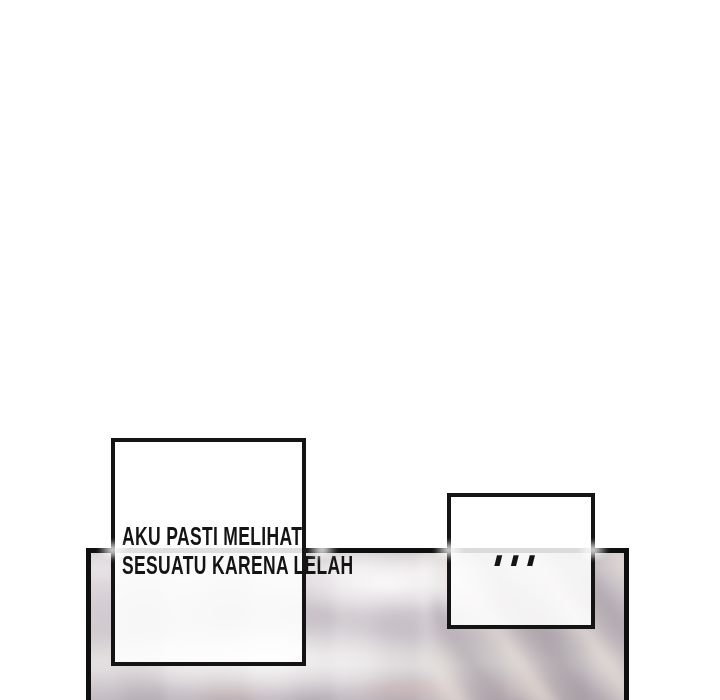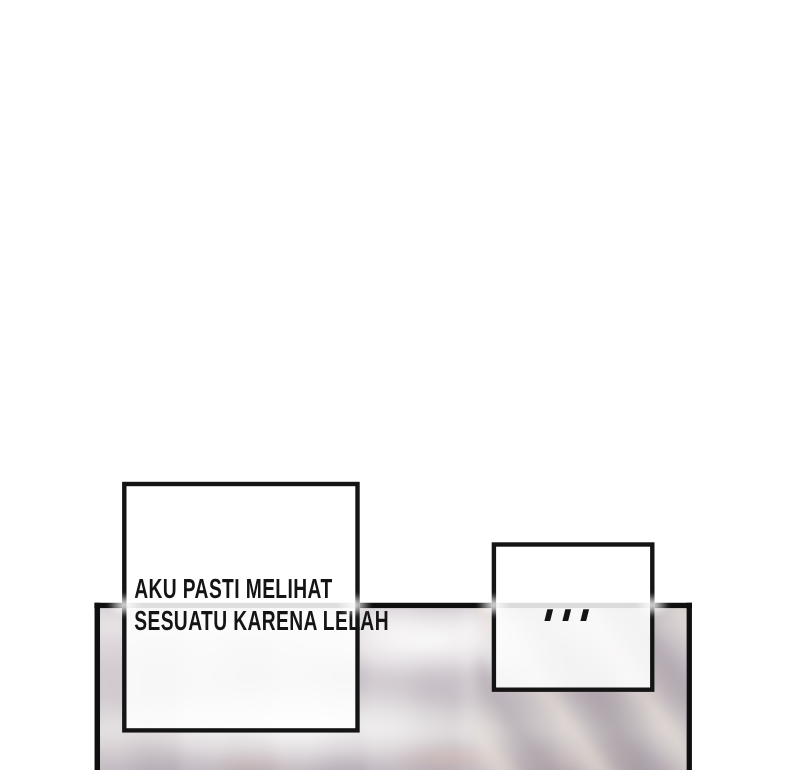--- a/index.html
+++ b/index.html
@@ -67,21 +67,21 @@
       rgba(164,154,162,0.55) 58px,
       rgba(164,154,162,0) 72px);
     opacity: 0.85;
   }
 
   
   .speech-box {
     position: absolute;
     left: 111px;
     top: 438px;
-    width: 216px;
+    width: 195px;
     height: 228px;
     box-sizing: border-box;
     border: 4px solid var(--ink, #141414);
     background: rgba(255,255,255,0.87);
     z-index: 2;
   }
   .speech-text {
     position: absolute;
     left: 7px;
     top: 80px;

